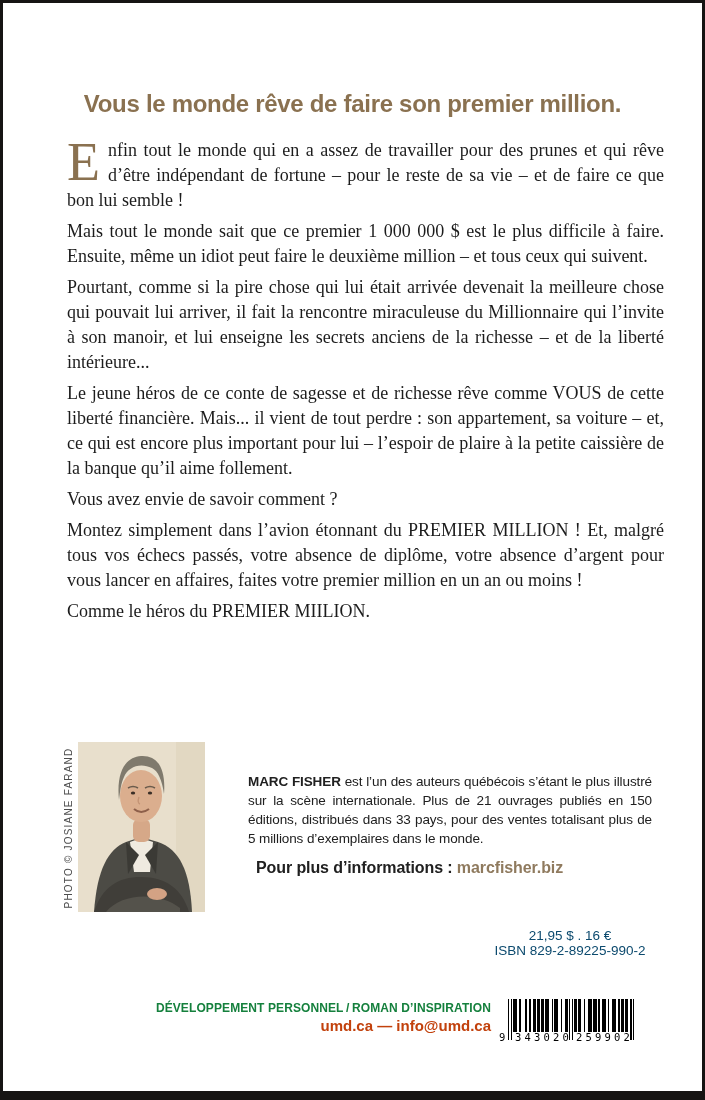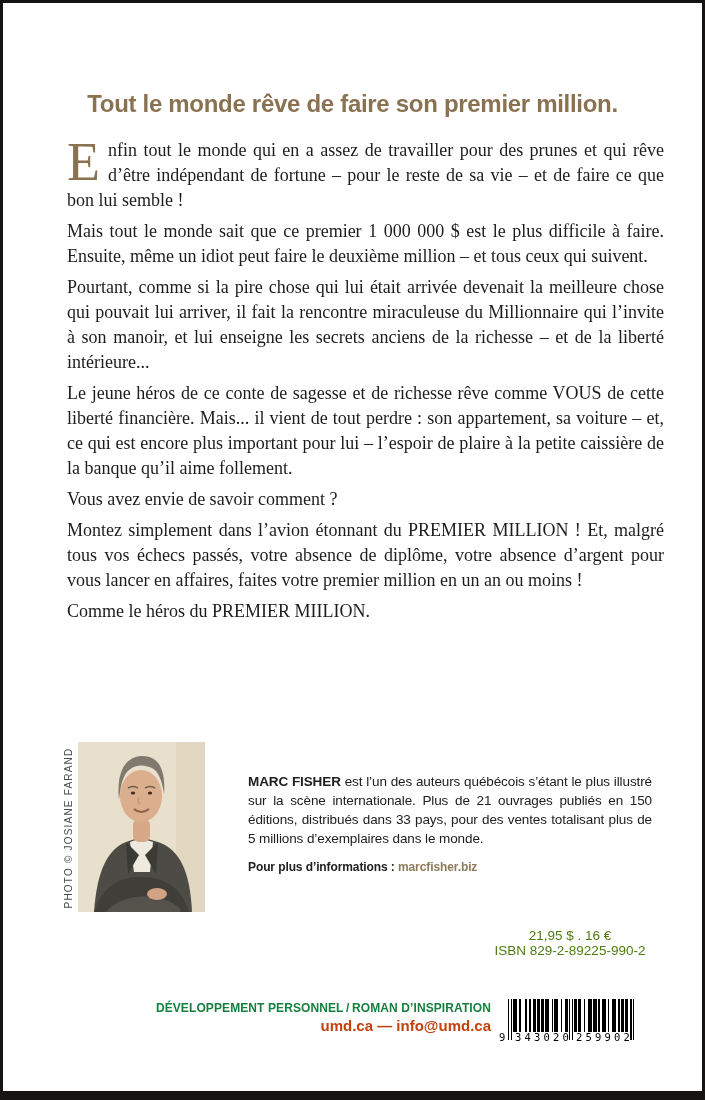--- a/index.html
+++ b/index.html
@@ -32,26 +32,26 @@
     transform:rotate(-90deg);font-family:"Liberation Sans",sans-serif;
     font-size:10px;letter-spacing:1.2px;color:#4d4d4d;white-space:nowrap;
   }
   .photo{position:absolute;left:20px;top:0;width:127px;height:170px;}
   .bio{
     position:absolute;left:190px;top:30px;width:404px;
     font-family:"Liberation Sans",sans-serif;font-size:13.5px;line-height:19px;
     letter-spacing:-0.1px;text-align:justify;color:#202020;
   }
   .bio .author-name{font-weight:bold;}
-  .bio-info{margin-top:10px;font-weight:bold;font-size:12px;text-align:left;}
+  .bio-info{margin-top:10px;font-weight:bold;font-size:16px;text-align:left;margin-left:8px;}
   .bio-info .site{color:#8f7a5e;}
 
   .price-block{
     position:absolute;left:470px;top:928px;width:200px;text-align:center;
-    font-family:"Liberation Sans",sans-serif;font-size:13.5px;line-height:15px;color:#4d7c0f;
+    font-family:"Liberation Sans",sans-serif;font-size:13.5px;line-height:15px;color:#0c4a6e;
   }
   .barcode{position:absolute;left:508px;top:999px;width:128px;height:46px;}
   .bc-bars{display:flex;align-items:flex-start;height:42px;}
   .bc-mod{flex:none;width:1.34px;height:33px;}
   .bc-mod.on{background:#000;}
   .bc-mod.tall{height:41px;}
   .bc-digits{
     position:absolute;top:31px;left:0;width:100%;height:13px;
     font-family:"DejaVu Sans Mono",monospace;font-size:10.5px;color:#000;
   }
@@ -65,21 +65,21 @@
   }
   .category-line{font-size:12px;letter-spacing:0.1px;color:#15803d;}
   .contact-line{font-size:15px;color:#c2410c;margin-top:2px;}
 </style>
 </head>
 <body>
 
 <div id="cover">
   <div class="frame"></div>
 
-  <h1 class="title">Tout le monde rêve de faire son premier million.</h1>
+  <h1 class="title">Vous le monde rêve de faire son premier million.</h1>
 
   <div class="body-text">
     <p><span class="dropcap">E</span><span>nfin tout le monde qui en a assez de travailler pour des prunes et qui rêve d’être indépendant de fortune – pour le reste de sa vie – et de faire ce que bon lui semble&nbsp;!</span></p>
     <p class="para">Mais tout le monde sait que ce premier 1&nbsp;000&nbsp;000&nbsp;$ est le plus difficile à faire. Ensuite, même un idiot peut faire le deuxième million – et tous ceux qui suivent.</p>
     <p class="para">Pourtant, comme si la pire chose qui lui était arrivée devenait la meilleure chose qui pouvait lui arriver, il fait la rencontre miraculeuse du Millionnaire qui l’invite à son manoir, et lui enseigne les secrets anciens de la richesse – et de la liberté intérieure...</p>
     <p class="para">Le jeune héros de ce conte de sagesse et de richesse rêve comme VOUS de cette liberté financière. Mais... il vient de tout perdre&nbsp;: son appartement, sa voiture – et, ce qui est encore plus important pour lui – l’espoir de plaire à la petite caissière de la banque qu’il aime follement.</p>
     <p class="para">Vous avez envie de savoir comment&nbsp;?</p>
     <p class="para">Montez simplement dans l’avion étonnant du PREMIER MILLION&nbsp;! Et, malgré tous vos échecs passés, votre absence de diplôme, votre absence d’argent pour vous lancer en affaires, faites votre premier million en un an ou moins&nbsp;!</p>
     <p class="para">Comme le héros du PREMIER MIILION.</p>
   </div>

